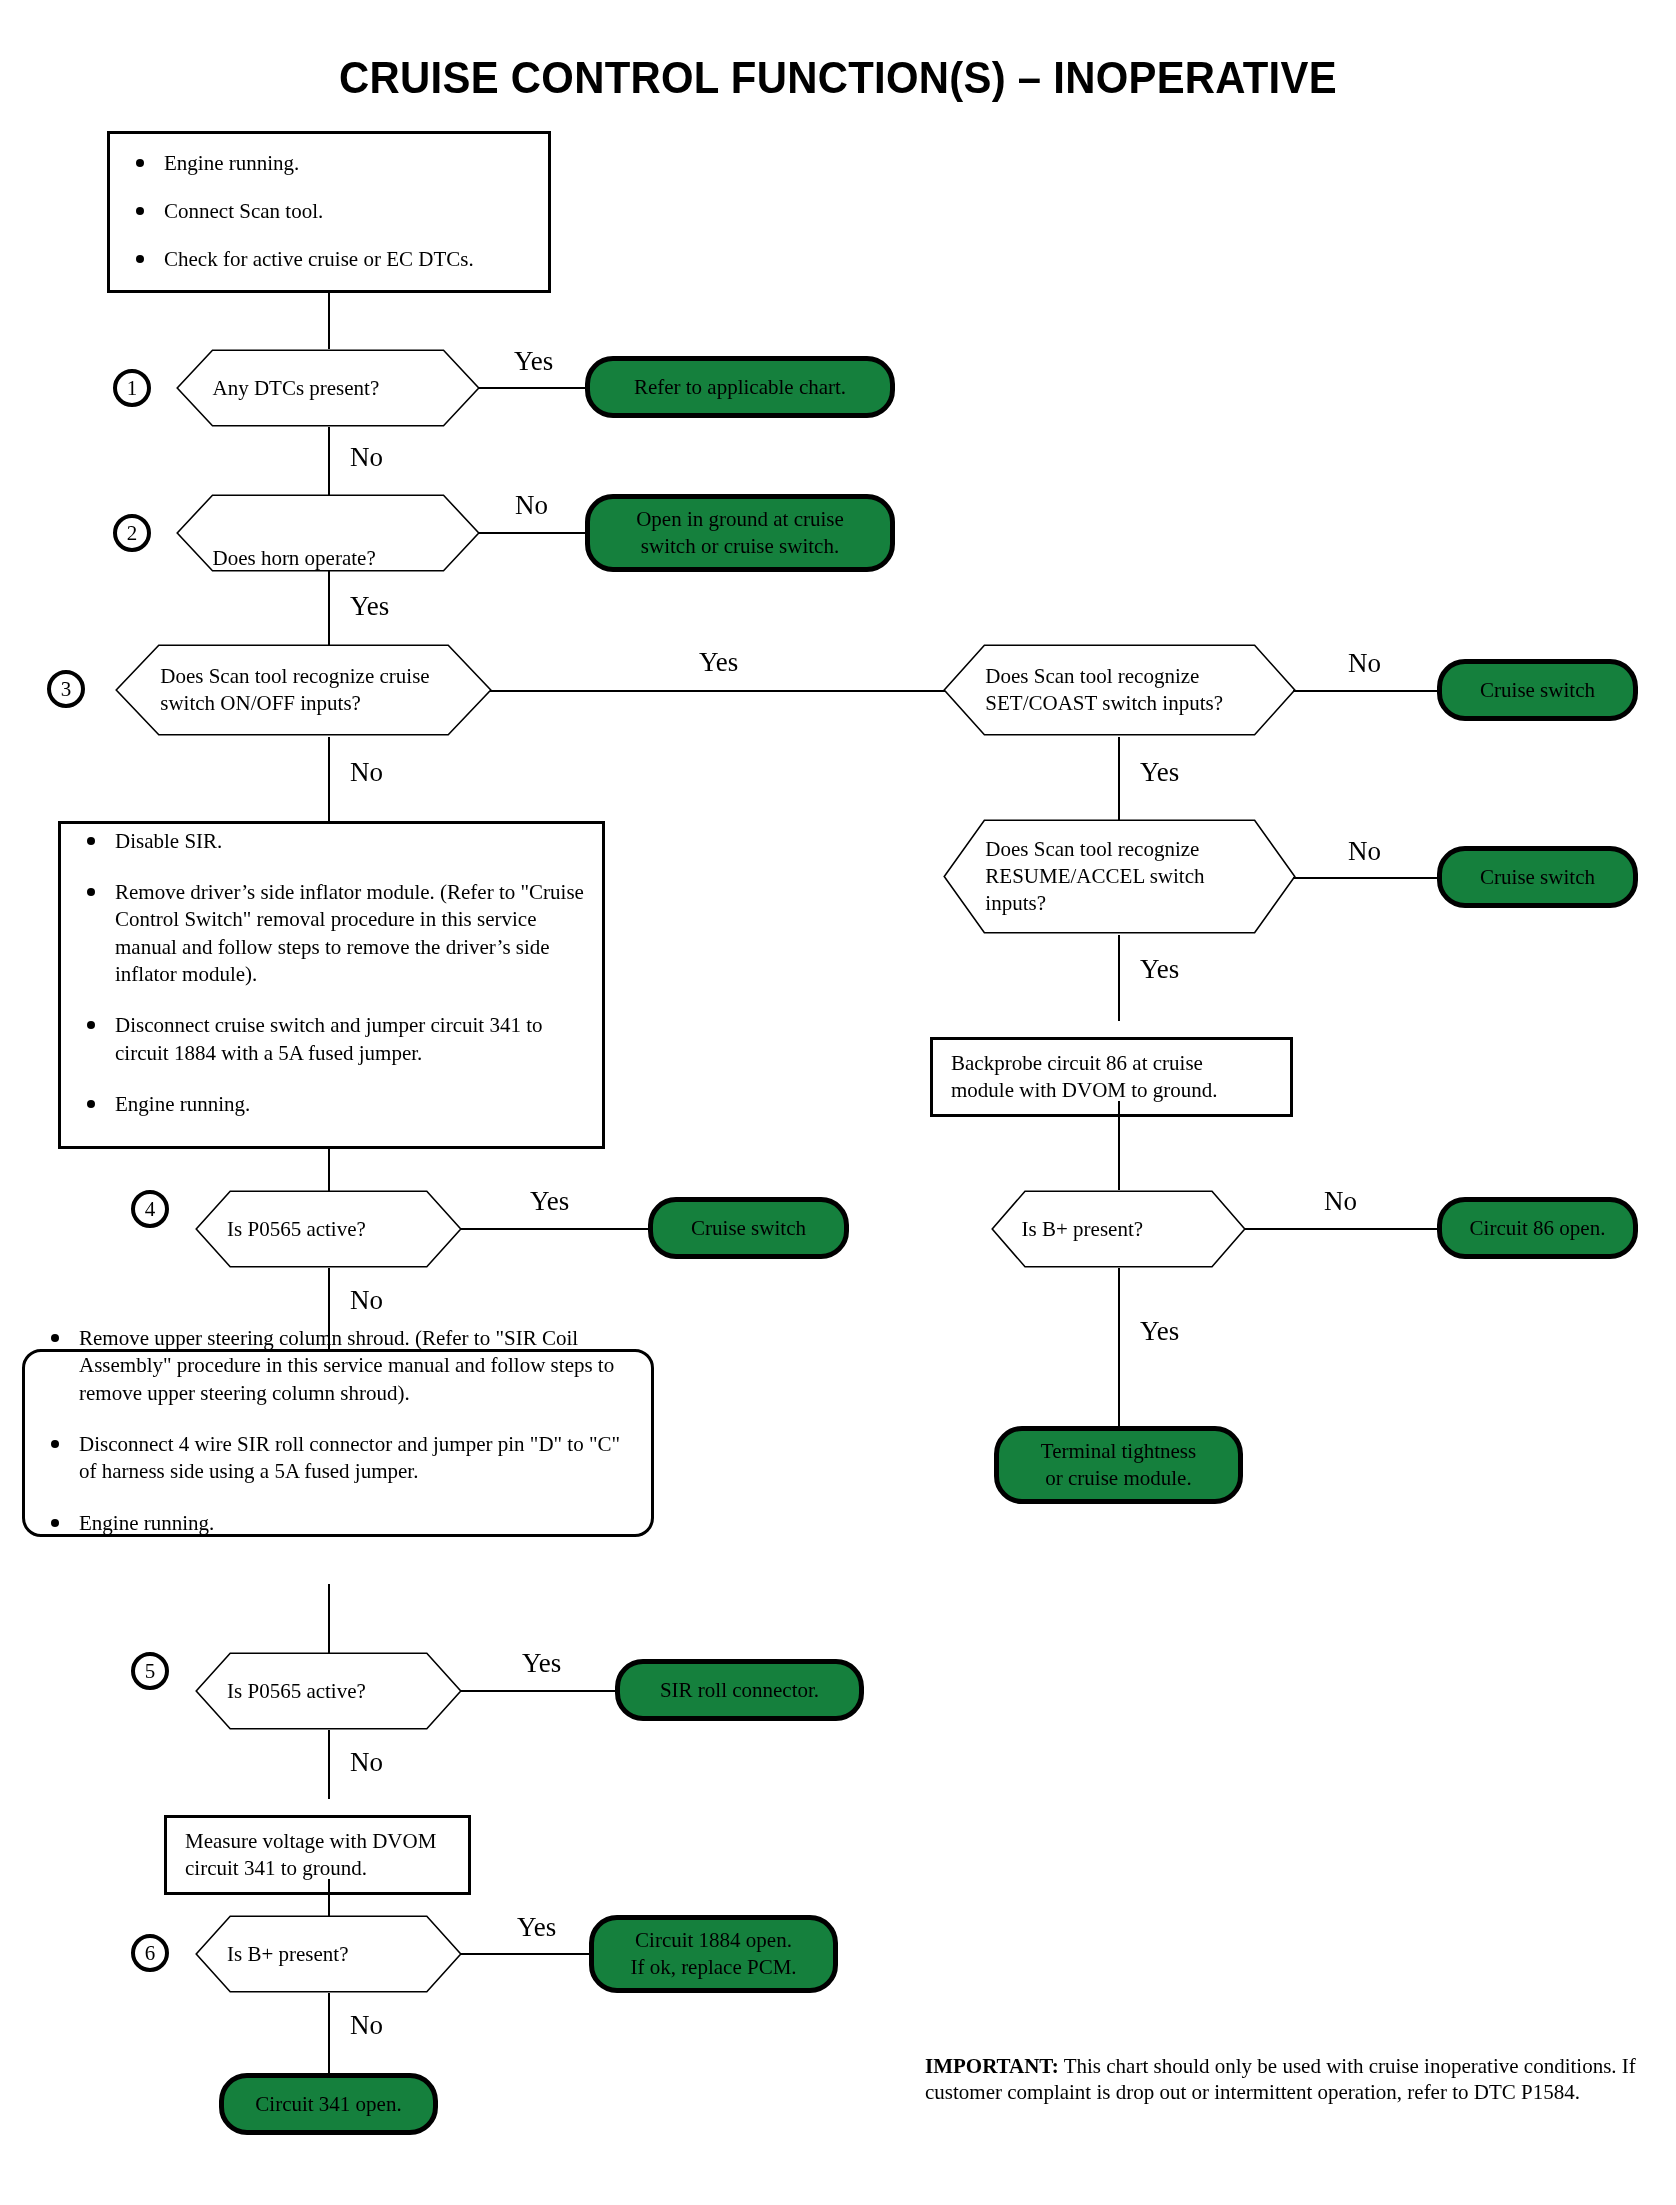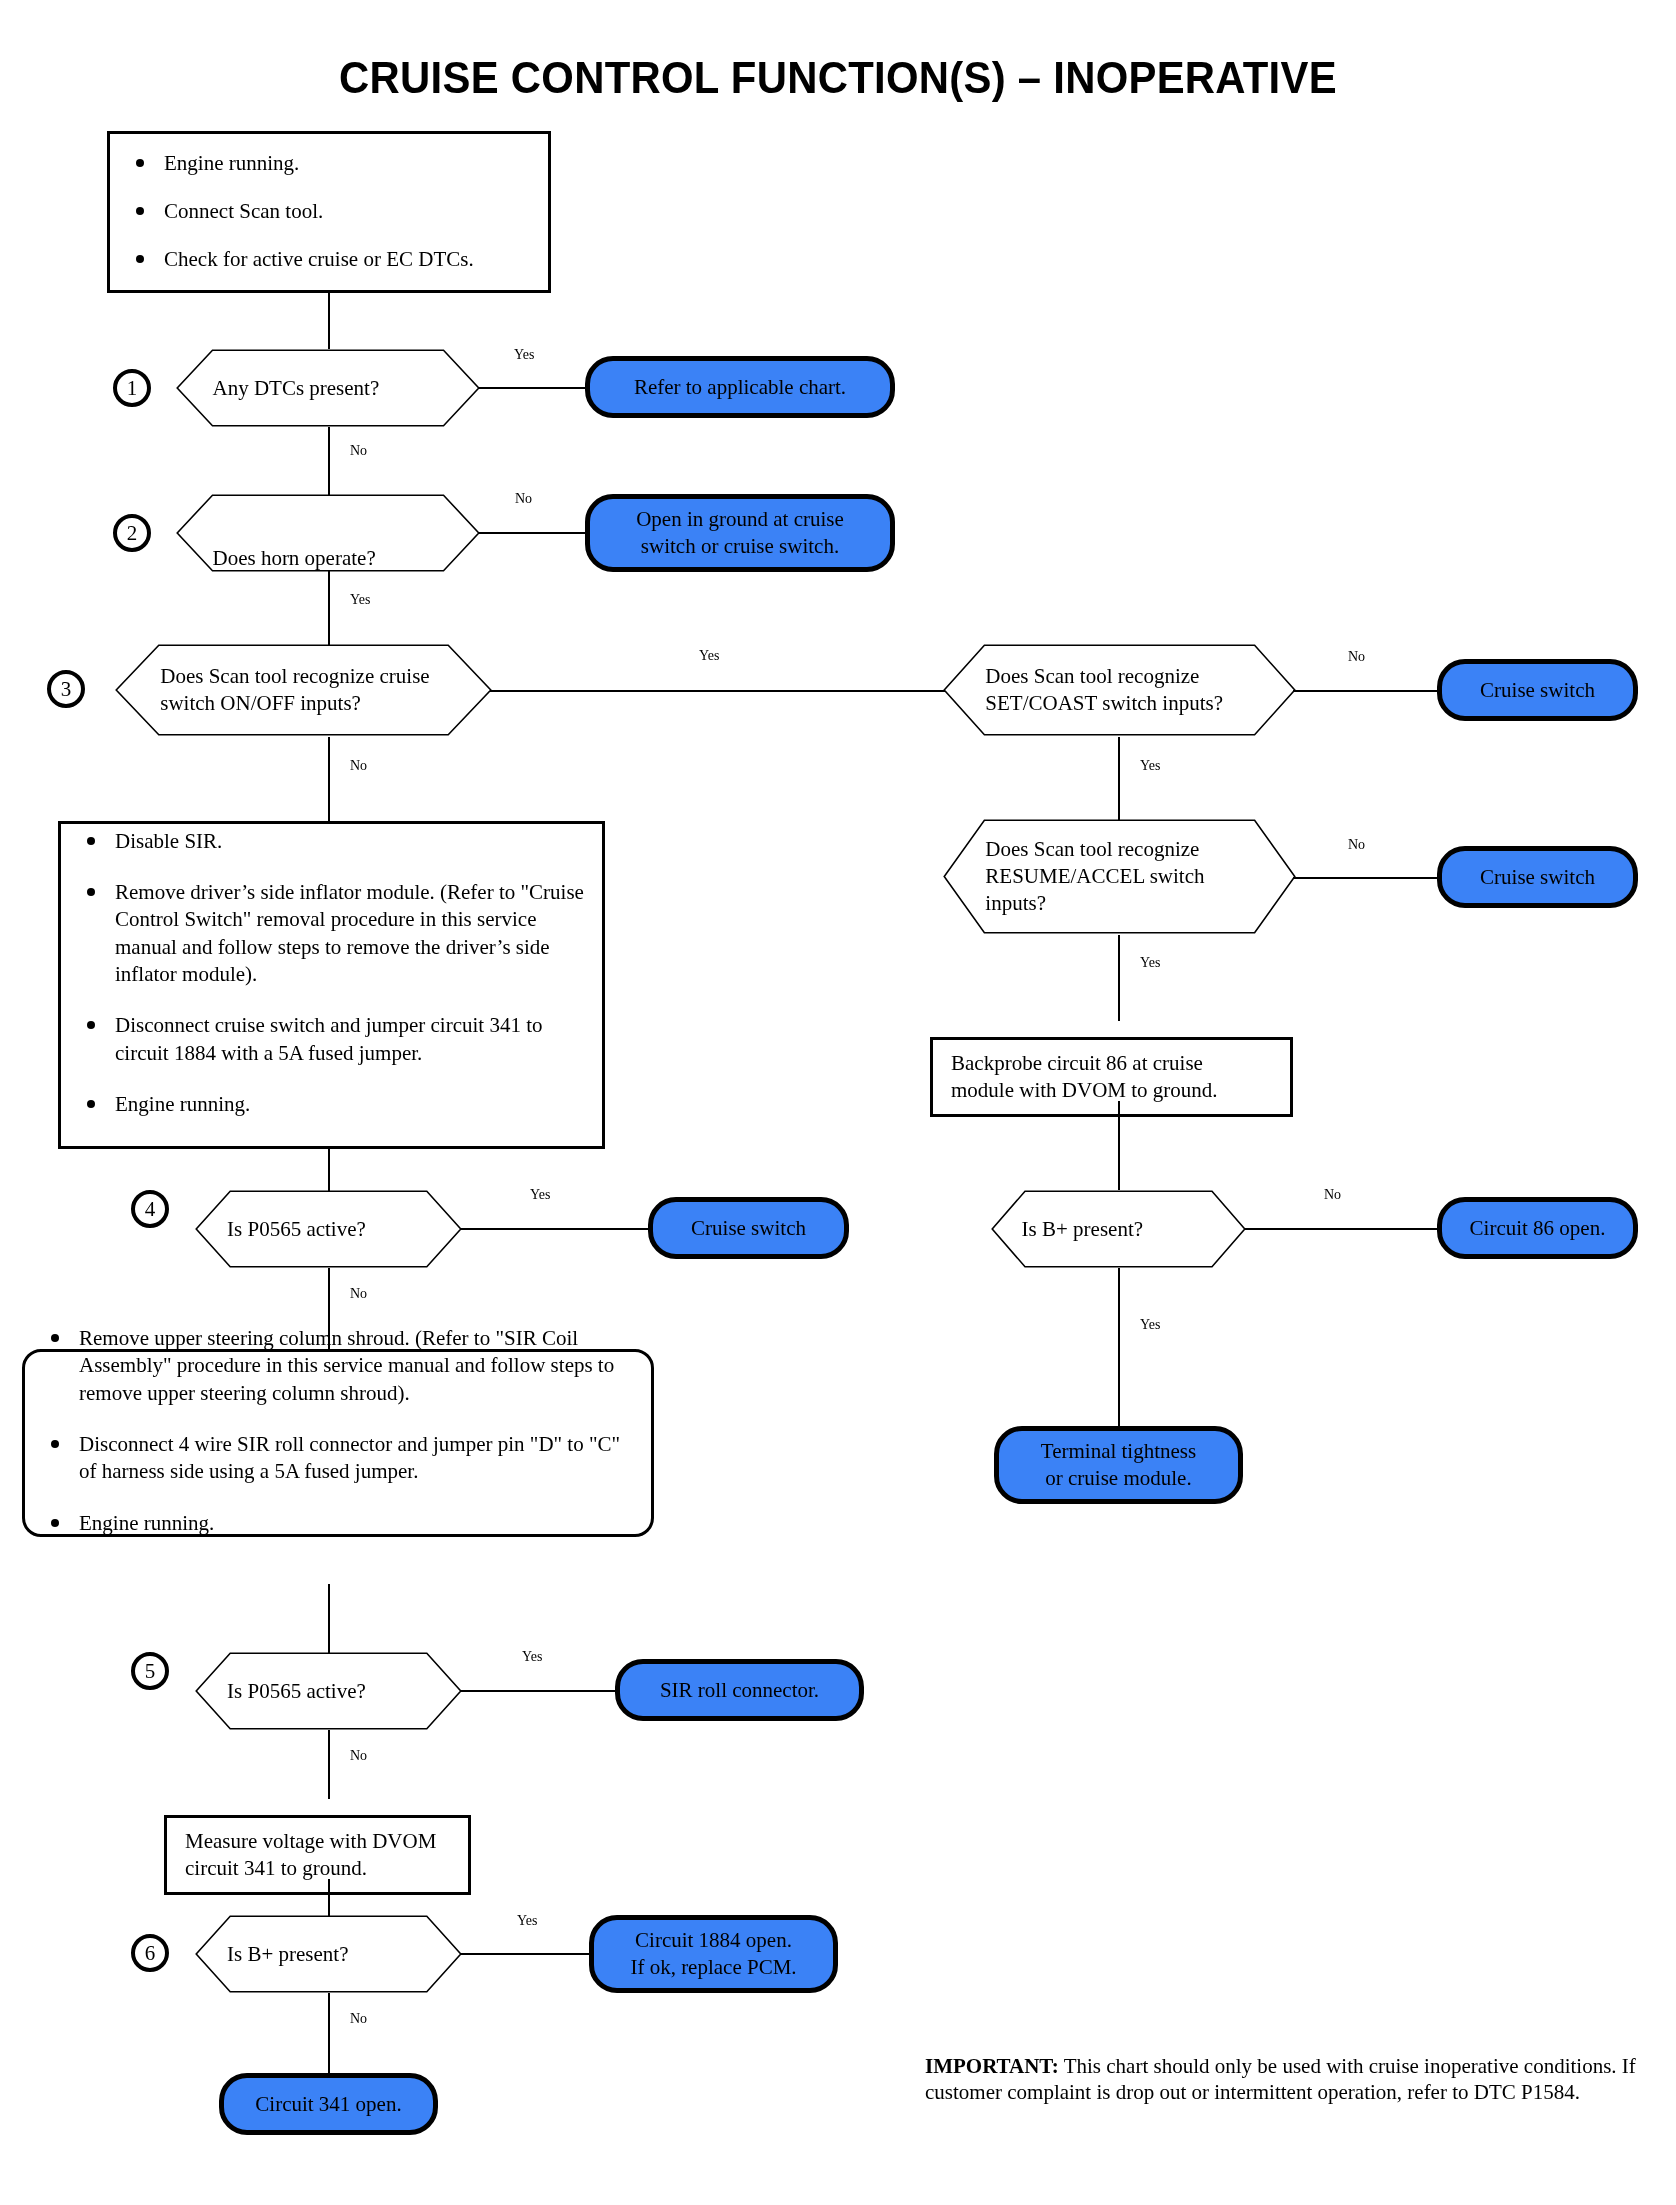--- a/index.html
+++ b/index.html
@@ -80,21 +80,21 @@
     padding-right:10%;
     width:100%;
     box-sizing:border-box;
   }
   .hex.center .hexlabel{text-align:left;}
 
   
   .term{
     border:5.5px solid #000;
     border-radius:28px;
-    background:#3b82f6;
+    background:#15803d;
     display:flex;
     align-items:center;
     justify-content:center;
     text-align:center;
     font-size:21px;
     line-height:1.28;
     box-sizing:border-box;
     padding:2.4px 11px;
   }
 
@@ -109,21 +109,21 @@
     box-sizing:border-box;
   }
 
   
   .vline{position:absolute;width:1.8px;background:#000;}
   .hline{position:absolute;height:1.8px;background:#000;}
 
   
   .blabel{
     position:absolute;
-    font-size:14px;
+    font-size:27px;
     line-height:1;
     white-space:nowrap;
   }
 
   
   .impnote{
     position:absolute;
     font-size:21px;
     line-height:1.25;
   }

